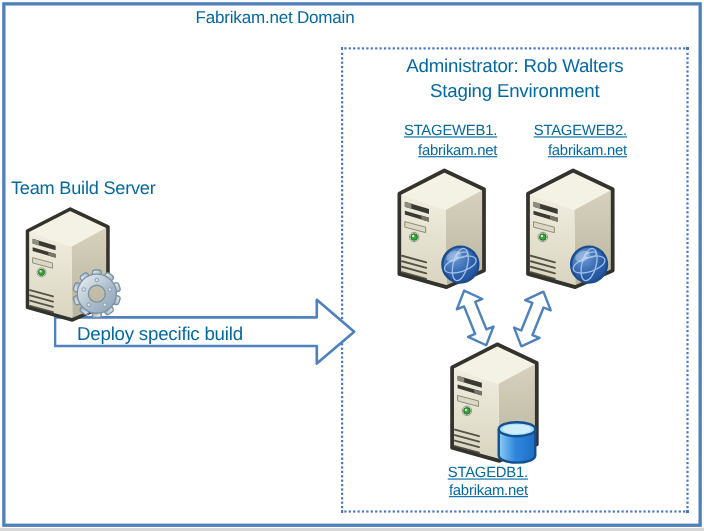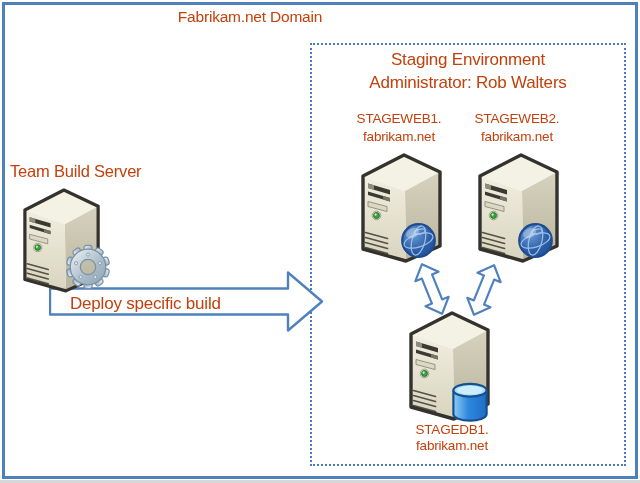--- a/index.html
+++ b/index.html
@@ -1,37 +1,37 @@
 <!DOCTYPE html>
 <html><head>
 <meta charset="utf-8">
 <style>
   * { margin:0; padding:0; box-sizing:border-box; }
   html,body { background:#ffffff; }
   .stage {
     position:relative; width:640px; height:483px; overflow:hidden;
     background:#ffffff;
     font-family:"Liberation Sans","DejaVu Sans",sans-serif;
-    color:#c2410c;
+    color:#0369a1;
   }
   .abs { position:absolute; }
   .outer-box { left:2px; top:2px; width:636px; height:477px;
     border:3px solid #4e80bb; background:transparent; z-index:0; }
   .bottom-edge { left:0; top:480px; width:640px; height:3px; background:#d7d7d7; z-index:0; }
   .domain-title { left:100px; top:8px; width:300px; text-align:center;
     font-size:15.5px; letter-spacing:-0.2px; z-index:4; }
   .dashed-box { left:310px; top:43px; width:316px; height:423px;
     border:2px dotted #4a77c8; z-index:1; }
   .staging-head { left:312px; top:49px; width:312px; text-align:center;
     font-size:17px; line-height:22.5px; letter-spacing:-0.2px; z-index:2; }
-  .srv-label { text-align:center; font-size:13.5px; line-height:17.5px;
-    letter-spacing:-0.2px; z-index:4; }
+  .srv-label { text-align:right; font-size:13.5px; line-height:17.5px;
+    letter-spacing:-0.2px; z-index:4;text-decoration:underline; }
   .label-web1 { left:346px; top:110px; width:106px; }
   .label-web2 { left:464px; top:110px; width:106px; }
-  .label-db   { left:399px; top:422px; width:106px; line-height:16px; }
+  .label-db   { left:374px; top:422px; width:106px; line-height:16px; }
   .build-label { left:10px; top:162px; font-size:16.5px; letter-spacing:-0.2px; z-index:4;text-align:right; }
   .deploy-label { left:70px; top:294px; width:220px; text-align:left;
     font-size:17px; letter-spacing:-0.2px; z-index:3; }
   .tower1 { left:361px; top:151px; width:82px; height:112px; z-index:4; }
   .tower2 { left:478px; top:151px; width:82px; height:112px; z-index:4; }
   .tower-db { left:409px; top:309px; width:82px; height:112px; z-index:4; }
   .tower-build { left:23px; top:186px; width:78px; height:107px; z-index:4; }
   .globe1 { left:400px; top:222px; width:37px; height:37px; z-index:5; }
   .globe2 { left:517px; top:222px; width:37px; height:37px; z-index:5; }
   .cylinder { left:451px; top:381px; width:38px; height:42px; z-index:5; }
@@ -138,22 +138,22 @@
       </g>
     </defs>
   </svg>
 
   <div class="abs outer-box"></div>
   <div class="abs bottom-edge"></div>
   <div class="abs domain-title">Fabrikam.net Domain</div>
   <div class="abs dashed-box"></div>
 
   <div class="abs staging-head">
+    <div>Administrator: Rob Walters</div>
     <div>Staging Environment</div>
-    <div>Administrator: Rob Walters</div>
   </div>
 
   <svg class="abs deploy-arrow" viewBox="0 0 276 62">
     <polygon points="1,17.5 239,17.5 239,1.5 273,30.5 239,59.5 239,43.5 1,43.5" fill="#ffffff" stroke="#4f81bd" stroke-width="2.4" stroke-linejoin="round"></polygon>
   </svg>
   <div class="abs deploy-label">Deploy specific build</div>
 
   <div class="abs build-label">Team Build Server</div>
   <svg class="abs tower-build" viewBox="0 0 82 112">
     <use href="#tower-shape"></use>

